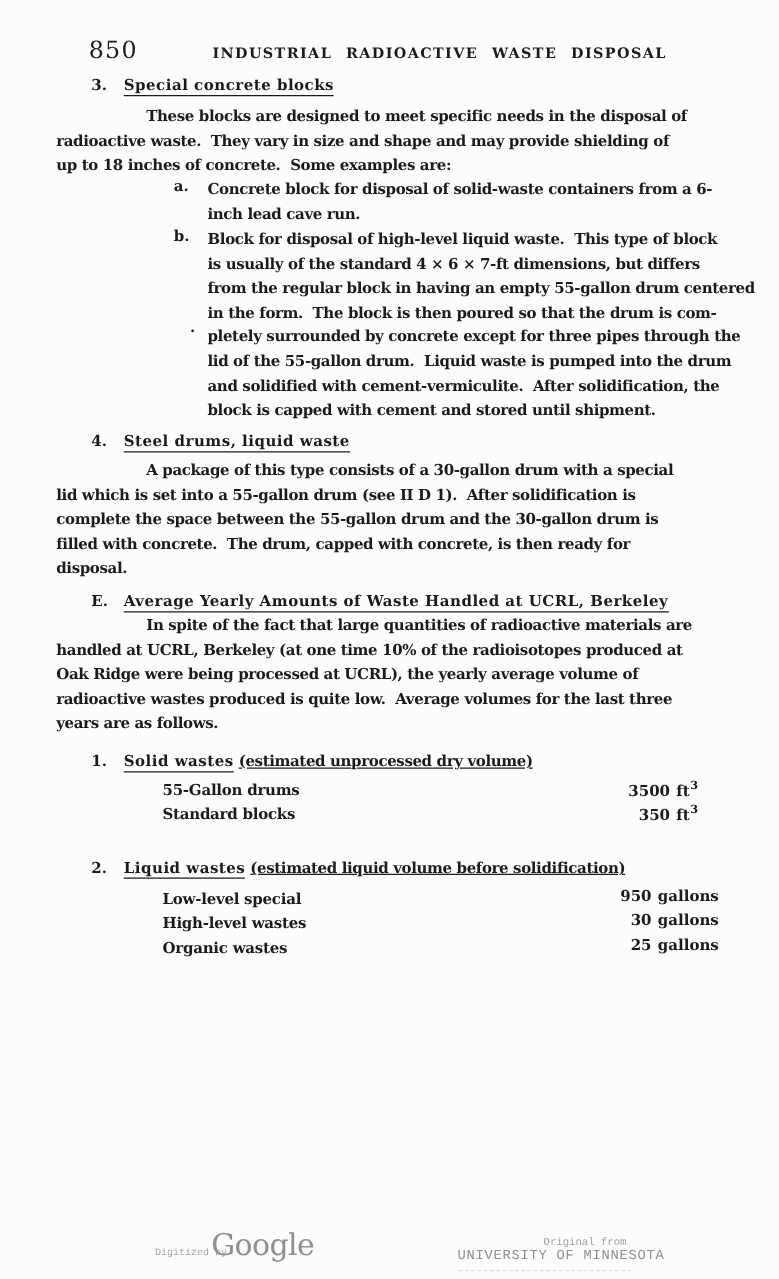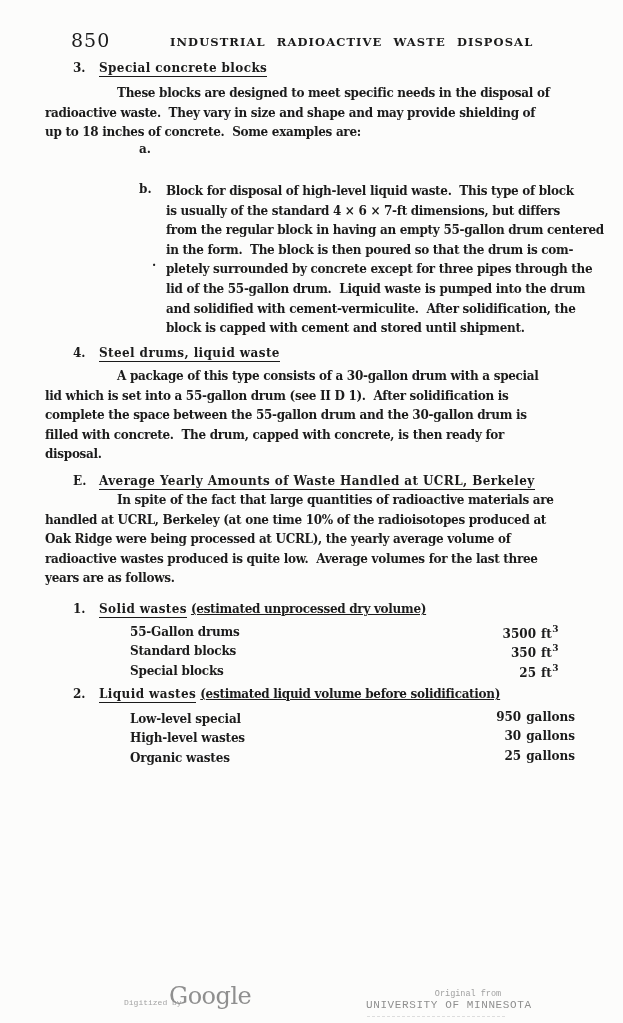--- a/index.html
+++ b/index.html
@@ -48,20 +48,22 @@
   <div class="abs pagenum">850</div>
   <div class="abs runtitle">INDUSTRIAL RADIOACTIVE WASTE DISPOSAL</div>
 
   <div class="abs secnum" style="top:61px;">3.</div>
   <div class="abs sechead" style="top:61px;"><span class="ul">Special concrete blocks</span></div>
   <div class="abs bodytxt para indent" style="top:84px;">These blocks are designed to meet specific needs in the disposal of
 radioactive waste.  They vary in size and shape and may provide shielding of
 up to 18 inches of concrete.  Some examples are:</div>
 
   <div class="abs marker" style="top:142px;">a.</div>
+  <div class="abs bodytxt itemtxt" style="top:142px;">Concrete block for disposal of solid-waste containers from a 6-
+inch lead cave run.</div>
 
   <div class="abs marker" style="top:182px;">b.</div>
   <div class="abs bodytxt itemtxt" style="top:182px;">Block for disposal of high-level liquid waste.  This type of block
 is usually of the standard 4 × 6 × 7-ft dimensions, but differs
 from the regular block in having an empty 55-gallon drum centered
 in the form.  The block is then poured so that the drum is com-
 pletely surrounded by concrete except for three pipes through the
 lid of the 55-gallon drum.  Liquid waste is pumped into the drum
 and solidified with cement-vermiculite.  After solidification, the
 block is capped with cement and stored until shipment.</div>
@@ -88,24 +90,20 @@
 
   <div class="abs rows rows-ft" style="top:621px;">
     <div class="row">
       <span class="rlabel">55-Gallon drums</span>
       <span class="rvalue"><span class="num">3500</span><span class="unit">ft</span><sup>3</sup></span>
     </div>
     <div class="row">
       <span class="rlabel">Standard blocks</span>
       <span class="rvalue"><span class="num">350</span><span class="unit">ft</span><sup>3</sup></span>
     </div>
-    <div class="row">
-      <span class="rlabel">Special blocks</span>
-      <span class="rvalue"><span class="num">25</span><span class="unit">ft</span><sup>3</sup></span>
-    </div>
   </div>
 
   <div class="abs secnum" style="top:687px;">2.</div>
   <div class="abs sechead" style="top:687px;"><span class="ul">Liquid wastes</span><span class="resthead">(estimated liquid volume before solidification)</span></div>
 
   <div class="abs rows rows-gal" style="top:708px;">
     <div class="row">
       <span class="rlabel">Low-level special</span>
       <span class="rvalue"><span class="num">950</span><span class="unit">gallons</span></span>
     </div>

